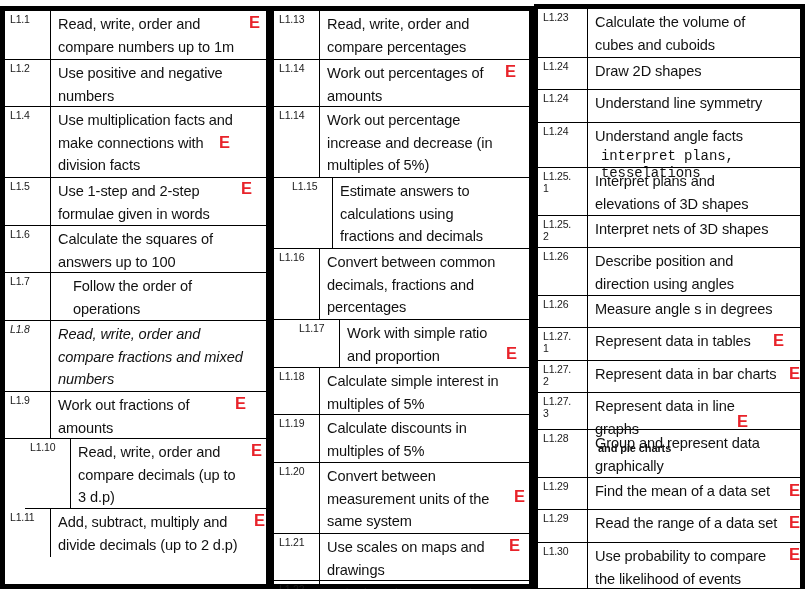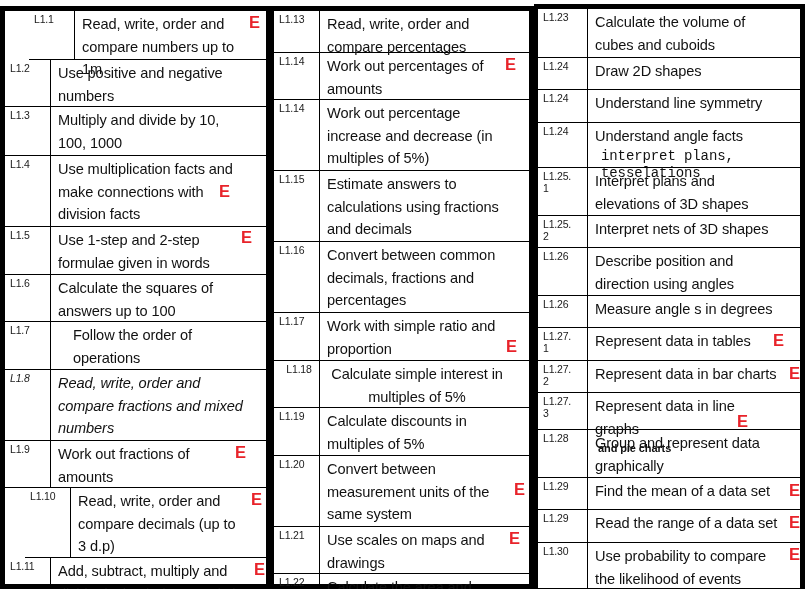--- a/index.html
+++ b/index.html
@@ -118,31 +118,27 @@
     line-height: 16.5px;
     font-family: "Liberation Sans", sans-serif;
   }
 </style>
 </head>
 <body>
 
 <div id="grid">
   <div class="column col-1">
     <div class="rows">
-        <div class="row" style="height: 49px; margin-left: 24px;">
+        <div class="row" style="height: 49px;">
           <div class="code">L1.1</div>
           <div class="desc"><span>Read, write, order and compare numbers up to 1m</span><span class="emark" style="top: 3px; right: 6px; color: rgb(232, 35, 42);">E</span></div>
         </div>
         <div class="row" style="height: 47px;">
           <div class="code">L1.2</div>
           <div class="desc"><span>Use positive and negative numbers</span></div>
-        </div>
-        <div class="row" style="height: 49px;">
-          <div class="code">L1.3</div>
-          <div class="desc"><span>Multiply and divide by 10, 100, 1000</span></div>
         </div>
         <div class="row" style="height: 71px;">
           <div class="code">L1.4</div>
           <div class="desc"><span>Use multiplication facts and make connections with division facts</span><span class="emark" style="top: 27px; right: 36px; color: rgb(232, 35, 42);">E</span></div>
         </div>
         <div class="row" style="height: 48px;">
           <div class="code">L1.5</div>
           <div class="desc"><span>Use 1-step and 2-step formulae given in words</span><span class="emark" style="top: 2px; right: 14px; color: rgb(232, 35, 42);">E</span></div>
         </div>
         <div class="row" style="height: 47px;">
@@ -166,45 +162,45 @@
           <div class="desc"><span>Read, write, order and compare decimals (up to 3 d.p)</span><span class="emark" style="top: 3px; right: 4px; color: rgb(232, 35, 42);">E</span></div>
         </div>
         <div class="row" style="height: 48px;">
           <div class="code">L1.11</div>
           <div class="desc"><span>Add, subtract, multiply and divide decimals (up to 2 d.p)</span><span class="emark" style="top: 3px; right: 1px; color: rgb(232, 35, 42);">E</span></div>
         </div>
       </div>
   </div>
   <div class="column col-2">
     <div class="rows">
-        <div class="row" style="height: 42px;">
+        <div class="row" style="height: 49px;">
           <div class="code">L1.13</div>
           <div class="desc"><span>Read, write, order and compare percentages</span></div>
         </div>
         <div class="row" style="height: 47px;">
           <div class="code">L1.14</div>
           <div class="desc"><span>Work out percentages of amounts</span><span class="emark" style="top: 3px; right: 13px; color: rgb(232, 35, 42);">E</span></div>
         </div>
         <div class="row" style="height: 71px;">
           <div class="code">L1.14</div>
           <div class="desc"><span>Work out percentage increase and decrease (in multiples of 5%)</span></div>
         </div>
-        <div class="row" style="height: 71px;">
+        <div class="row" style="height: 71px; padding-left: 13px;">
           <div class="code">L1.15</div>
           <div class="desc"><span>Estimate answers to calculations using fractions and decimals</span></div>
         </div>
         <div class="row" style="height: 71px;">
           <div class="code">L1.16</div>
           <div class="desc"><span>Convert between common decimals, fractions and percentages</span></div>
         </div>
-        <div class="row" style="height: 48px;">
+        <div class="row" style="height: 48px; padding-left: 20px;">
           <div class="code">L1.17</div>
           <div class="desc"><span>Work with simple ratio and proportion</span><span class="emark" style="top: 25px; right: 12px; color: rgb(232, 35, 42);">E</span></div>
         </div>
-        <div class="row" style="height: 47px; text-align: center;">
+        <div class="row" style="height: 47px;">
           <div class="code">L1.18</div>
           <div class="desc"><span>Calculate simple interest in multiples of 5%</span></div>
         </div>
         <div class="row" style="height: 48px;">
           <div class="code">L1.19</div>
           <div class="desc"><span>Calculate discounts in multiples of 5%</span></div>
         </div>
         <div class="row" style="height: 71px;">
           <div class="code">L1.20</div>
           <div class="desc"><span>Convert between measurement units of the same system</span><span class="emark" style="top: 25px; right: 4px; color: rgb(232, 35, 42);">E</span></div>

